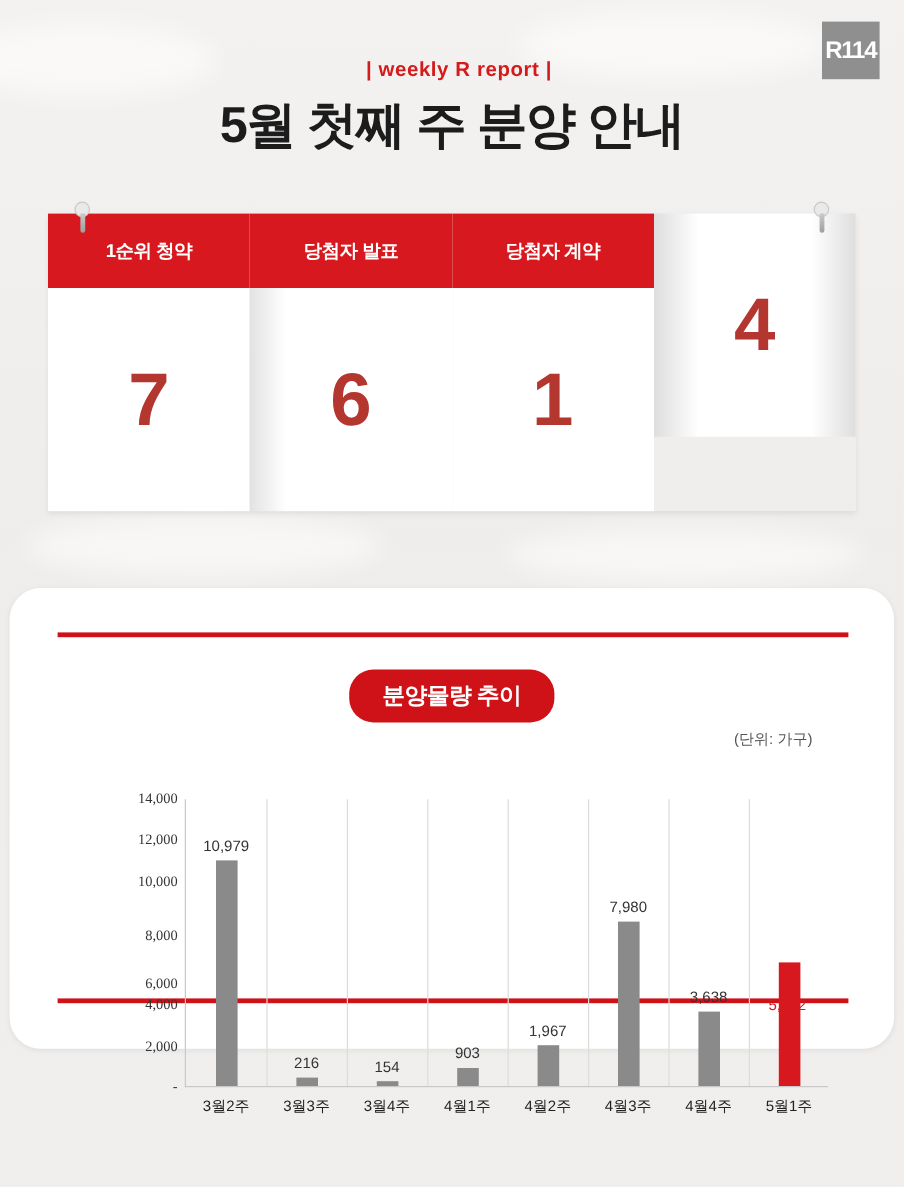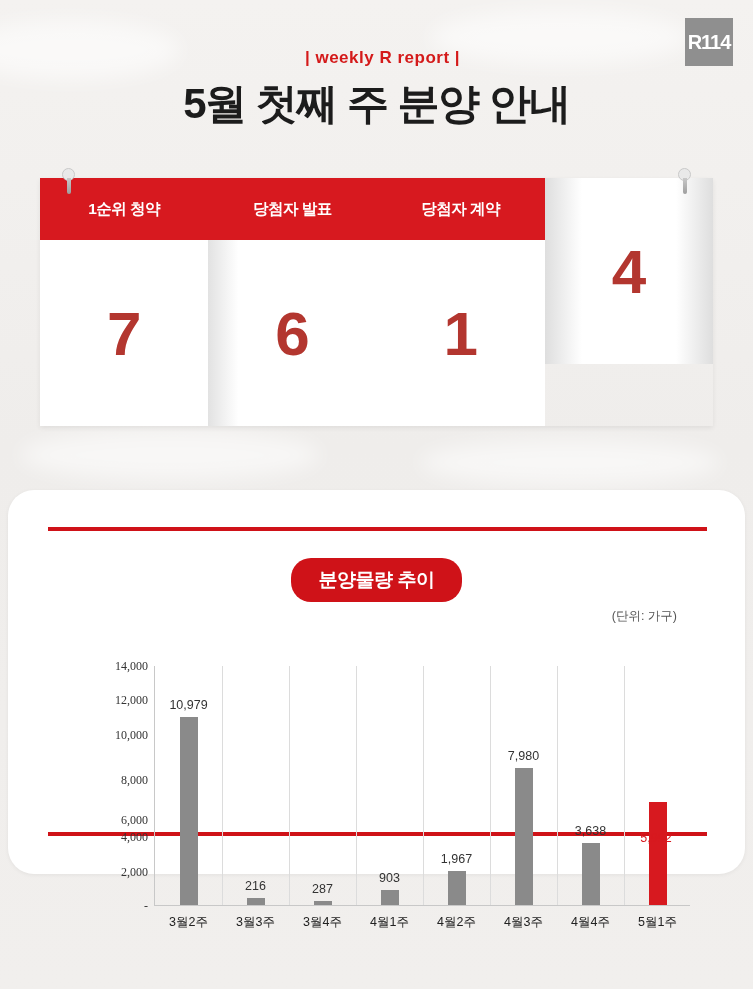--- a/index.html
+++ b/index.html
@@ -269,21 +269,21 @@
         <div class="vgrid" style="left: 67px;"></div>
         <div class="bar" style="left: 24.5px; height: 188.211px;"></div>
         <div class="barval" style="left: 33.5px; top: 31.7886px;">10,979</div>
         <div class="xlabel" style="left: 33.5px;">3월2주</div>
         <div class="vgrid" style="left: 134px;"></div>
         <div class="bar" style="left: 91.5px; height: 6.96px;"></div>
         <div class="barval" style="left: 100.5px; top: 213.04px;">216</div>
         <div class="xlabel" style="left: 100.5px;">3월3주</div>
         <div class="vgrid" style="left: 201px;"></div>
         <div class="bar" style="left: 158.5px; height: 4.16571px;"></div>
-        <div class="barval" style="left: 167.5px; top: 215.834px;">287</div>
+        <div class="barval" style="left: 167.5px; top: 215.834px;">154</div>
         <div class="xlabel" style="left: 167.5px;">3월4주</div>
         <div class="vgrid" style="left: 268px;"></div>
         <div class="bar" style="left: 225.5px; height: 15.48px;"></div>
         <div class="barval" style="left: 234.5px; top: 204.52px;">903</div>
         <div class="xlabel" style="left: 234.5px; text-align: center;">4월1주</div>
         <div class="vgrid" style="left: 335px;"></div>
         <div class="bar" style="left: 292.5px; height: 33.72px;"></div>
         <div class="barval" style="left: 301.5px; top: 186.28px;">1,967</div>
         <div class="xlabel" style="left: 301.5px;">4월2주</div>
         <div class="vgrid" style="left: 402px;"></div>

